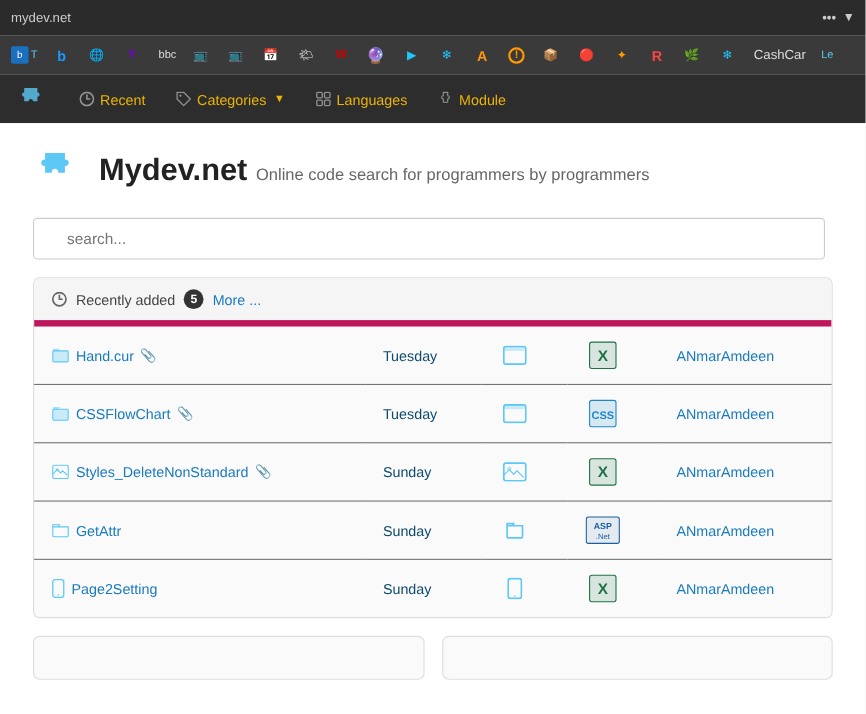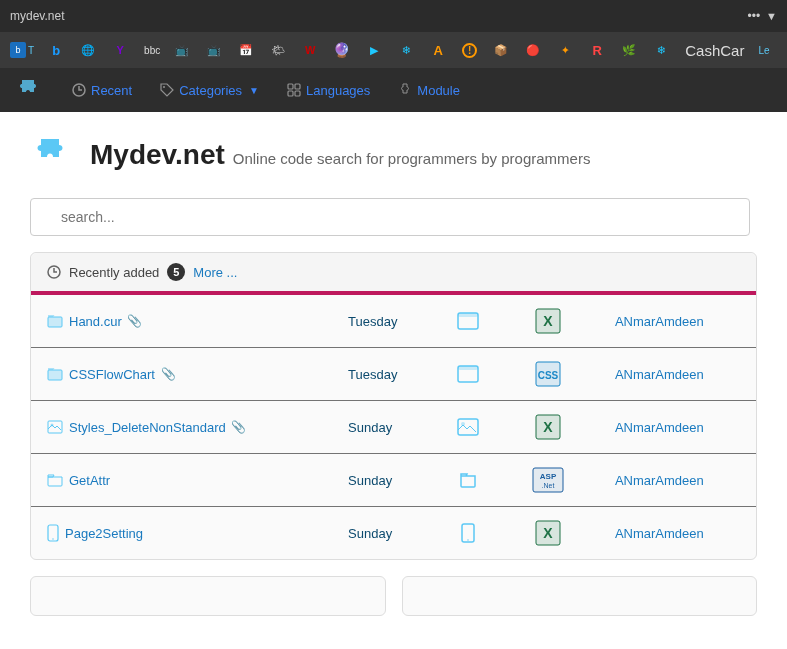--- a/index.html
+++ b/index.html
@@ -63,21 +63,21 @@
       margin-right: 12px;
     }
     .puzzle-icon {
       width: 28px; height: 28px;
       color: #5bc8f5;
     }
     .nav-item {
       display: flex;
       align-items: center;
       gap: 5px;
-      color: #3b82f6;
+      color: #eab308;
       padding: 6px 12px;
       border-radius: 4px;
       cursor: pointer;
       font-size: 13px;
       white-space: nowrap;
     }
     .nav-item svg { opacity: 0.8; }
     .nav-dropdown-arrow { font-size: 10px; margin-left: 2px; }
 
     
@@ -125,21 +125,21 @@
       margin: 0 30px 16px;
       border: 1px solid #ddd;
       border-radius: 6px;
       background: #fafafa;
     }
     .panel-header {
       padding: 10px 16px;
       display: flex;
       align-items: center;
       gap: 8px;
-      border-bottom: 4px solid #be185d;
+      border-bottom: 6px solid #be185d;
       background: #f5f5f5;
       border-radius: 6px 6px 0 0;
     }
     .panel-header-text { font-size: 13px; color: #444; }
     .badge {
       background: #333;
       color: #fff;
       border-radius: 50%;
       width: 18px; height: 18px;
       display: flex; align-items: center; justify-content: center;
@@ -271,21 +271,21 @@
   <div class="bookmark-item">
     <span class="bookmark-icon" style="color:#f44;font-weight:bold;font-size:13px;">R</span>
   </div>
   <div class="bookmark-item">
     <span class="bookmark-icon" style="color:#4caf50;">🌿</span>
   </div>
   <div class="bookmark-item">
     <span class="bookmark-icon" style="color:#1ec8ff;">❄</span>
   </div>
   <div class="bookmark-item">
-    <span style="font-size:15px;color:#ddd;">CashCar</span>
+    <span style="font-size:12px;color:#ddd;">CashCar</span>
   </div>
   <div class="bookmark-item">
     <span style="font-size:10px;color:#5bc8f5;">Le</span>
   </div>
 </div>
 
 <div class="nav-bar">
   <div class="nav-logo">
     <svg class="puzzle-icon" viewBox="0 0 28 28" fill="none">
       <path d="M10 4h8v4c1 0 2 .5 2 2s-1 2-2 2v4H14c0-1-.5-2-2-2s-2 1-2 2H6v-4c-1 0-2-.5-2-2s1-2 2-2V4z" fill="#5bc8f5" opacity="0.8"></path>

